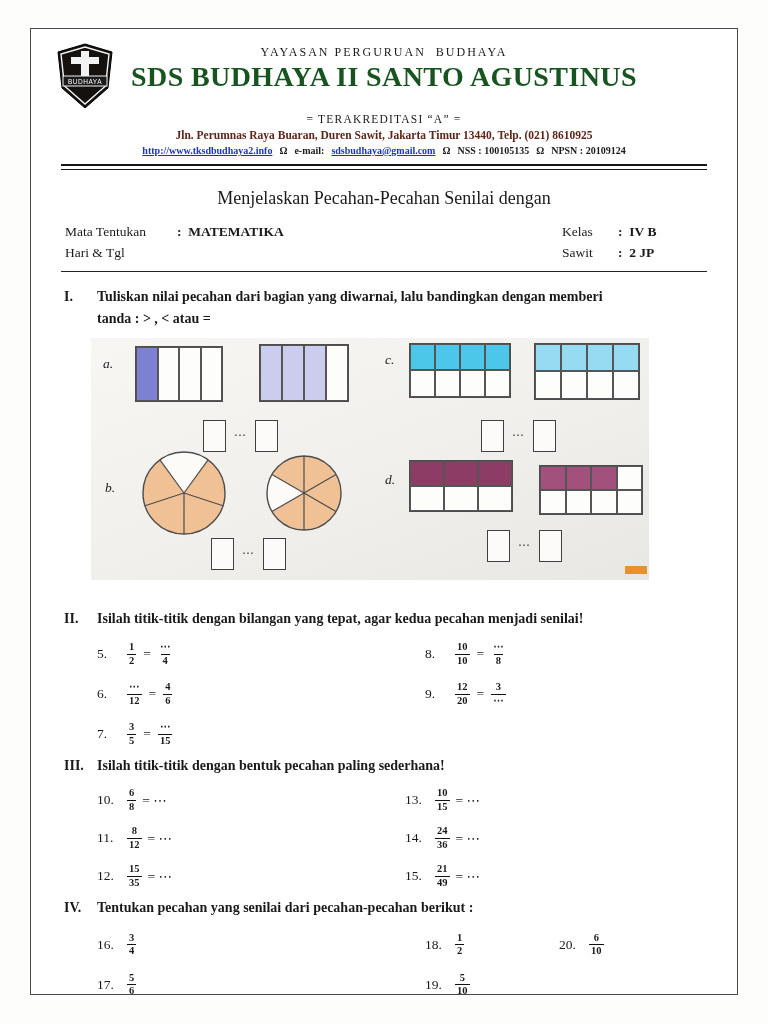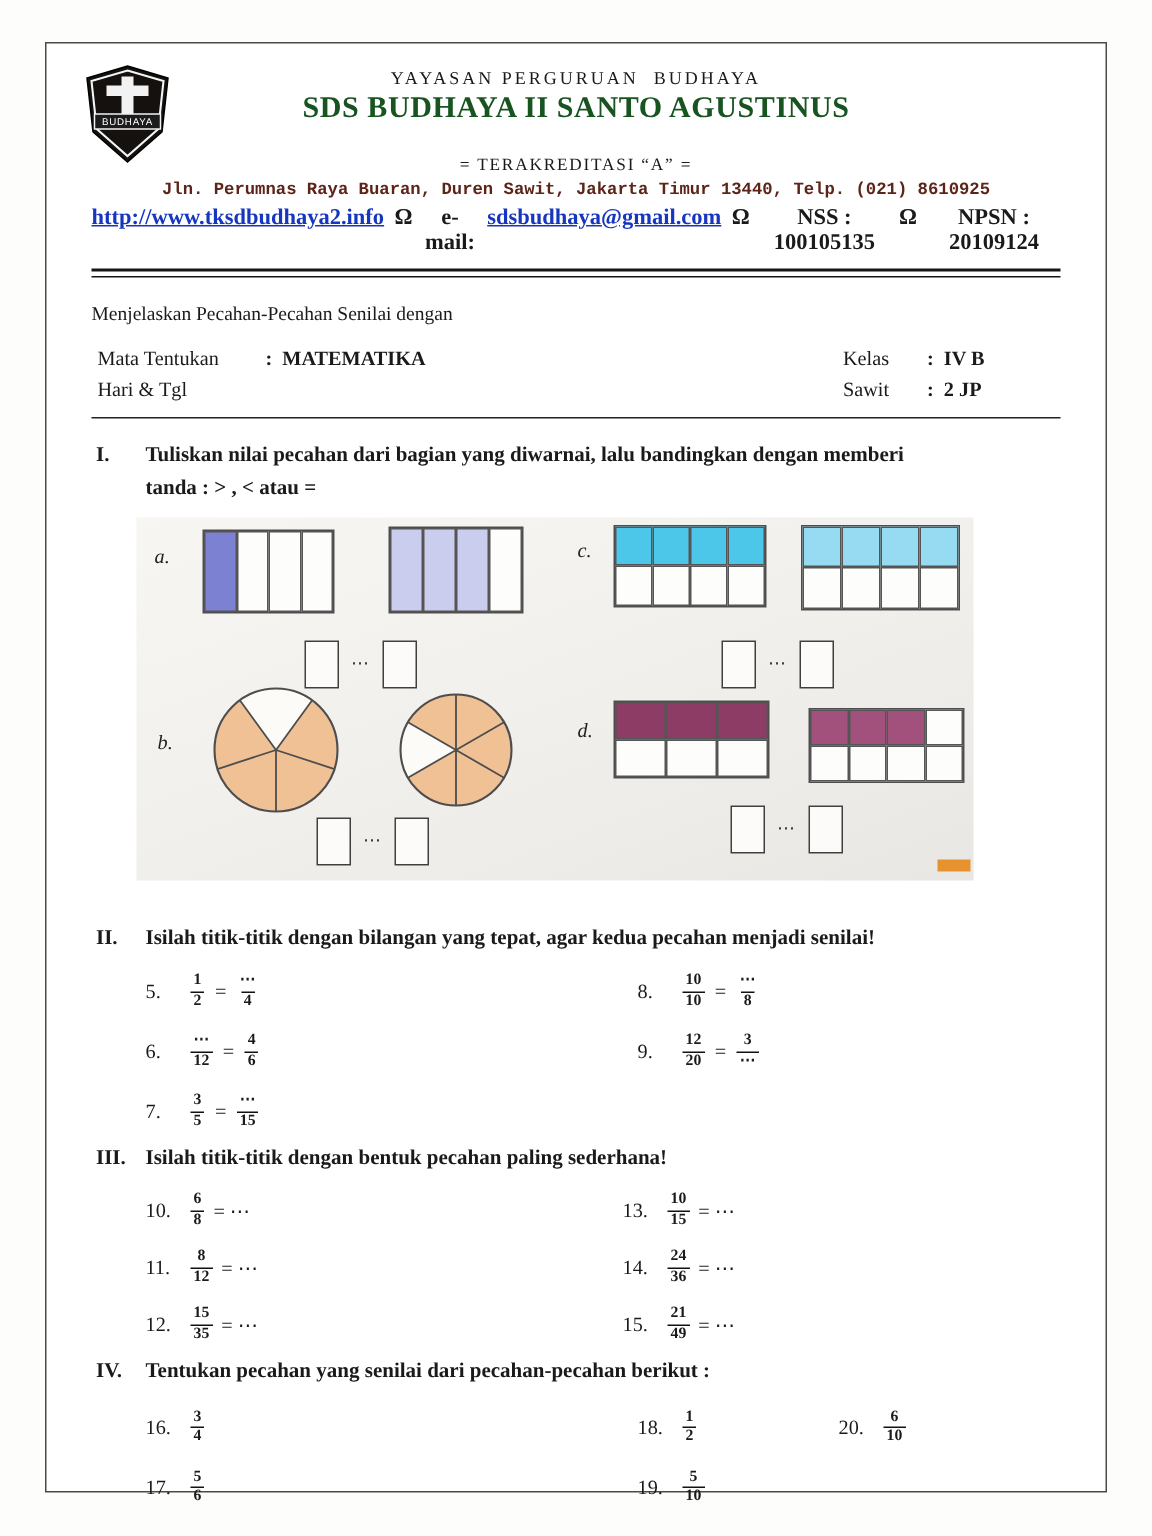--- a/index.html
+++ b/index.html
@@ -6,30 +6,30 @@
   body{width:768px;height:1024px;background:#fdfdfc;position:relative;
        font-family:"Liberation Serif",serif;color:#1a1a1a;overflow:hidden;}
   .page{position:absolute;left:30px;top:28px;width:708px;height:967px;
         border:1.5px solid #4a4a4a;box-sizing:border-box;background:#fff;}
   .content{padding:16px 30px 0;position:relative;}
 
   
   .hdr{position:relative;text-align:center;}
   .logo{position:absolute;left:-5px;top:-2px;width:58px;height:66px;}
   .foundation{font-size:12px;letter-spacing:2px;white-space:pre-wrap;}
-  .school{font-size:20px;font-weight:700;margin-top:1px;letter-spacing:.4px;}
+  .school{font-size:28px;font-weight:700;margin-top:1px;letter-spacing:.4px;}
   .accred{font-size:11.5px;letter-spacing:1.2px;margin-top:20px;}
   .address{font-size:11.5px;font-weight:700;margin-top:4px;}
-  .links{font-size:15px;font-weight:700;margin-top:4px;display:flex;
+  .links{font-size:10px;font-weight:700;margin-top:4px;display:flex;
          justify-content:center;gap:7px;align-items:baseline;}
   .link{text-decoration:underline;cursor:pointer;}
   .double-rule{margin-top:8px;border-top:2.4px solid #161616;
                border-bottom:1.2px solid #161616;height:2.6px;}
 
-  .title{font-size:13px;line-height:1.6;margin-top:14px;}
+  .title{text-align:center;font-size:18px;line-height:1.6;margin-top:14px;}
 
   .meta{position:relative;margin-top:12px;font-size:13.5px;}
   .meta-left{display:grid;grid-template-columns:112px auto;row-gap:5px;margin-left:4px;}
   .meta-right{position:absolute;left:501px;top:0;display:grid;
               grid-template-columns:56px auto;row-gap:5px;}
   .mval{font-weight:700;white-space:pre-wrap;}
   .rule{margin-top:10px;border-top:1.3px solid #222;}
 
   .sec{display:flex;font-weight:700;font-size:14px;line-height:1.55;}
   .sec-num{flex:none;width:33px;padding-left:3px;}
@@ -72,21 +72,21 @@
       <path d="M29 1 L56 9 L52 45 L29 65 L6 45 L2 9 Z" fill="#14110e" stroke="#000" stroke-width="1"></path>
       <path d="M29 4 L53 11 L49.5 43 L29 61 L8.5 43 L5 11 Z" fill="none" stroke="#f5f5f5" stroke-width="1.4"></path>
       <rect x="25" y="8" width="8" height="28" fill="#f2f2f2"></rect>
       <rect x="15" y="14" width="28" height="7" fill="#f2f2f2"></rect>
       <rect x="7" y="33" width="44" height="10" fill="#1c1c1c" stroke="#f2f2f2" stroke-width="1"></rect>
       <text x="29" y="40.5" text-anchor="middle" font-size="6.5" fill="#fff" font-family="Liberation Sans, sans-serif" letter-spacing=".5">BUDHAYA</text>
     </svg>
     <div class="foundation">YAYASAN PERGURUAN  BUDHAYA</div>
     <div class="school" style="color: rgb(23, 84, 32);">SDS BUDHAYA II SANTO AGUSTINUS</div>
     <div class="accred">= TERAKREDITASI “A” =</div>
-    <div class="address" style="color: rgb(93, 36, 24); font-family: Liberation Mono, monospace;">Jln. Perumnas Raya Buaran, Duren Sawit, Jakarta Timur 13440, Telp. (021) 8610925</div>
+    <div class="address" style="color: rgb(93, 36, 24);">Jln. Perumnas Raya Buaran, Duren Sawit, Jakarta Timur 13440, Telp. (021) 8610925</div>
     <div class="links">
       <span class="link" style="color: rgb(23, 54, 192);">http://www.tksdbudhaya2.info</span>
       <span>Ω</span>
       <span>e-mail:</span>
       <span class="link" style="color: rgb(23, 54, 192);">sdsbudhaya@gmail.com</span>
       <span>Ω</span>
       <span>NSS : 100105135</span>
       <span>Ω</span>
       <span>NPSN : 20109124</span>
     </div>
@@ -308,21 +308,21 @@
       </div>
       <div class="prow">
         <span class="pno">12.</span>
         <span class="frac">
               <b>15</b>
               <b class="den">35</b>
             </span>
         <span class="prhs">= ⋯</span>
       </div>
     </div>
-    <div class="pcol" style="left:354px">
+    <div class="pcol" style="left:344px">
       <div class="prow s38">
         <span class="pno">13.</span>
         <span class="frac">
               <b>10</b>
               <b class="den">15</b>
             </span>
         <span class="prhs">= ⋯</span>
       </div>
       <div class="prow s38">
         <span class="pno">14.</span>

